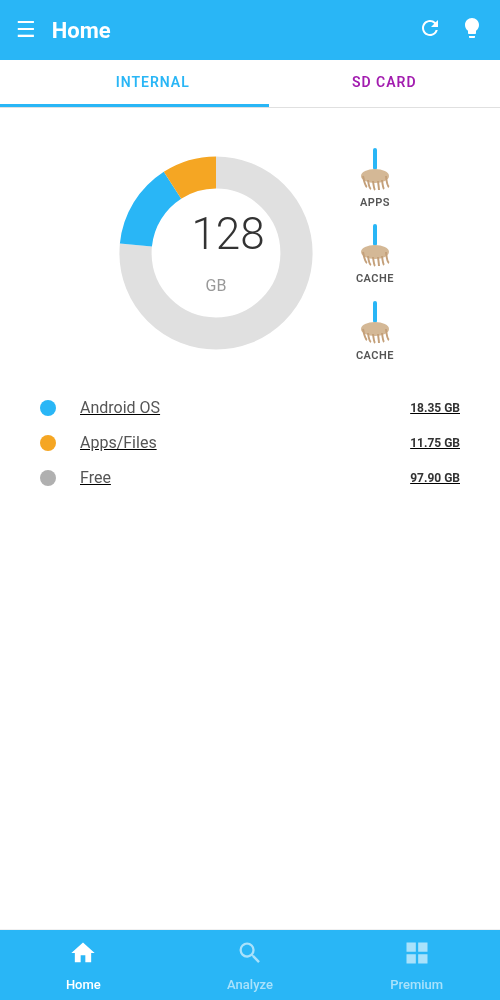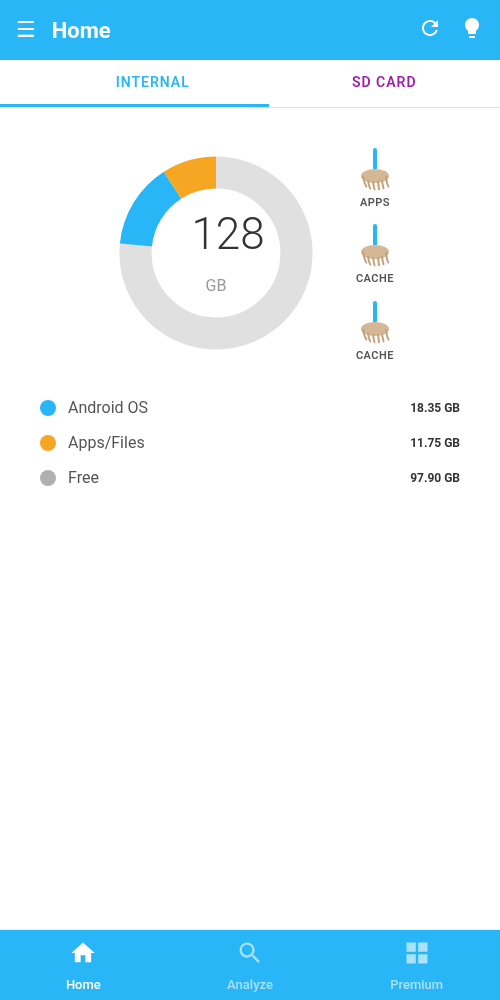--- a/index.html
+++ b/index.html
@@ -148,21 +148,22 @@
     .legend {
       width: 100%;
       padding: 10px 40px;
       display: flex;
       flex-direction: column;
       gap: 16px;
     }
     .legend-item {
       display: flex;
       align-items: center;
-      gap: 12px;
+      gap: 24px;
+      text-decoration: underline;
     }
     .legend-dot {
       width: 16px;
       height: 16px;
       border-radius: 50%;
       flex-shrink: 0;
     }
     .legend-label {
       font-size: 16px;
       color: #555;

